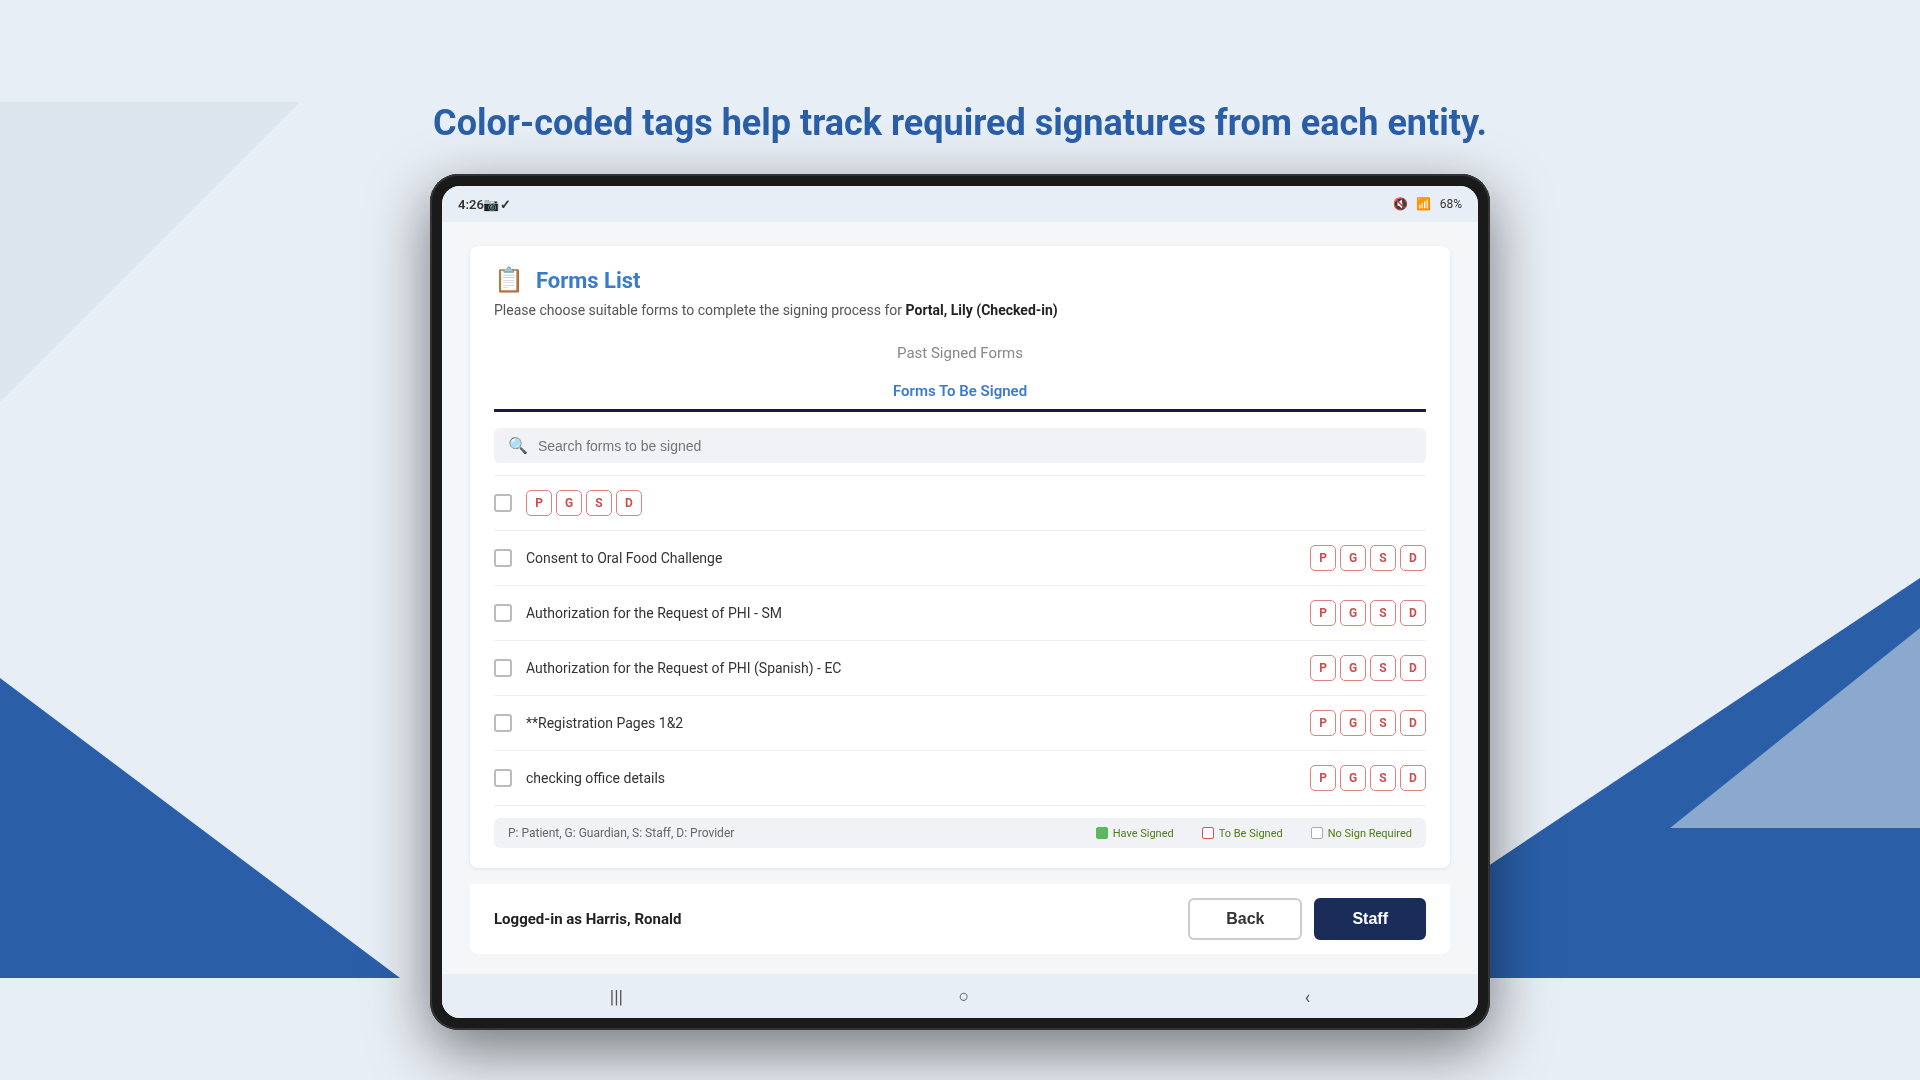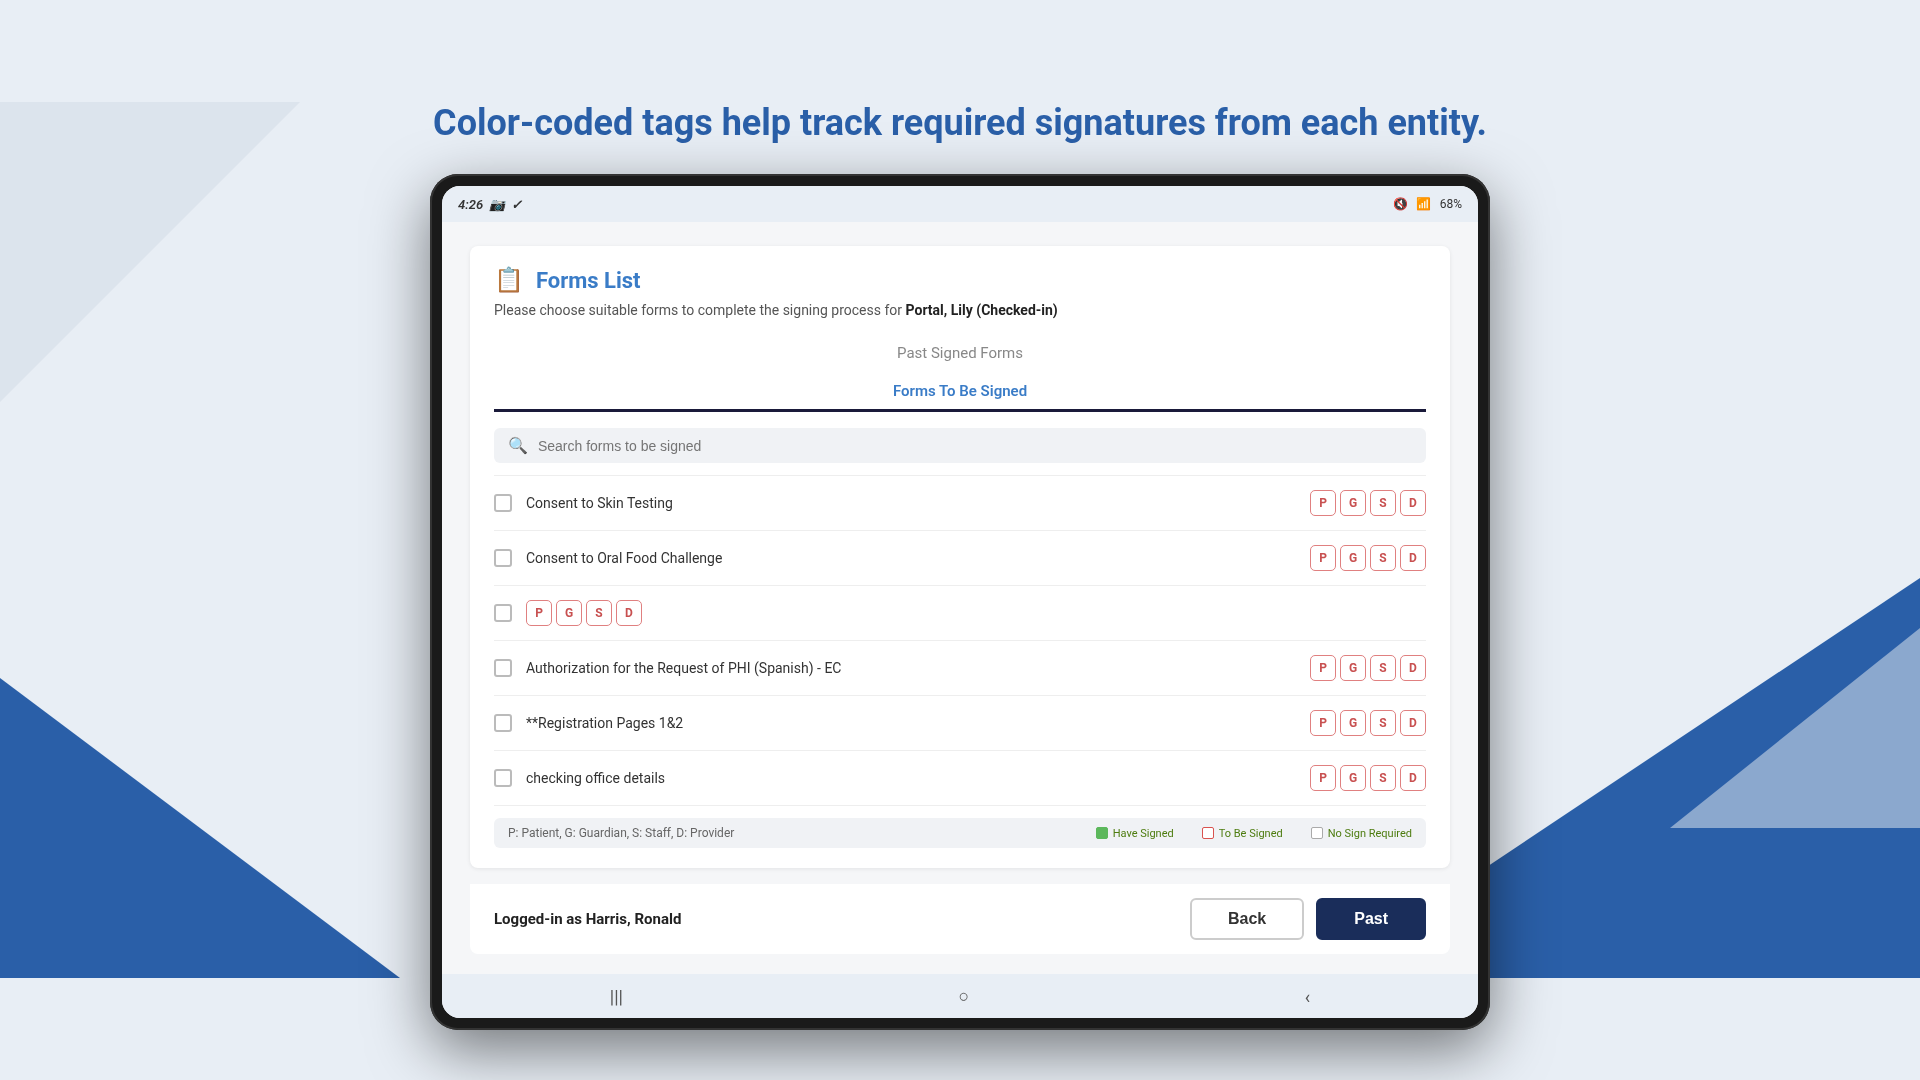--- a/index.html
+++ b/index.html
@@ -90,25 +90,24 @@
       background: #e8eef5;
       display: flex;
       align-items: center;
       justify-content: space-between;
       padding: 6px 16px;
       height: 36px;
     }
     .status-bar-left {
       display: flex;
       align-items: center;
-      gap: 6px;
+      gap: 0;
       font-size: 13px;
       font-weight: 600;
       color: #333;
-      font-style: italic;
     }
     .status-bar-right {
       display: flex;
       align-items: center;
       gap: 8px;
       font-size: 12px;
       color: #333;
     }
 
     
@@ -380,40 +379,40 @@
           </div>
 
           <div class="search-bar">
             <span class="search-icon">🔍</span>
             <input class="search-input" type="text" placeholder="Search forms to be signed" style="">
           </div>
 
           <div class="forms-list" id="forms-list-container">
           <div class="form-row">
                 <div class="form-checkbox"></div>
-                <span class="form-name">Consent to Skin Testing</span>
                 <div class="form-tags">
                   <div class="tag">P</div>
                   <div class="tag">G</div>
                   <div class="tag">S</div>
                   <div class="tag">D</div>
                 </div>
               </div>
               <div class="form-row">
                 <div class="form-checkbox"></div>
                 <span class="form-name">Consent to Oral Food Challenge</span>
                 <div class="form-tags">
                   <div class="tag">P</div>
                   <div class="tag">G</div>
                   <div class="tag">S</div>
                   <div class="tag">D</div>
                 </div>
               </div>
               <div class="form-row">
                 <div class="form-checkbox"></div>
+                <span class="form-name">Authorization for the Request of PHI - SM</span>
                 <div class="form-tags">
                   <div class="tag">P</div>
                   <div class="tag">G</div>
                   <div class="tag">S</div>
                   <div class="tag">D</div>
                 </div>
               </div>
               <div class="form-row">
                 <div class="form-checkbox"></div>
                 <span class="form-name">Authorization for the Request of PHI (Spanish) - EC</span>
@@ -463,21 +462,21 @@
               </div>
             </div>
           </div>
 
         </div>
 
         <div class="footer">
           <span class="logged-in-text">Logged-in as Harris, Ronald</span>
           <div class="footer-buttons">
             <button class="btn">Back</button>
-            <button class="btn btn-primary">Past</button>
+            <button class="btn btn-primary">Staff</button>
           </div>
         </div>
 
       </div>
 
       <div class="nav-bar">
         <span class="nav-icon">|||</span>
         <span class="nav-icon">○</span>
         <span class="nav-icon">‹</span>
       </div>

